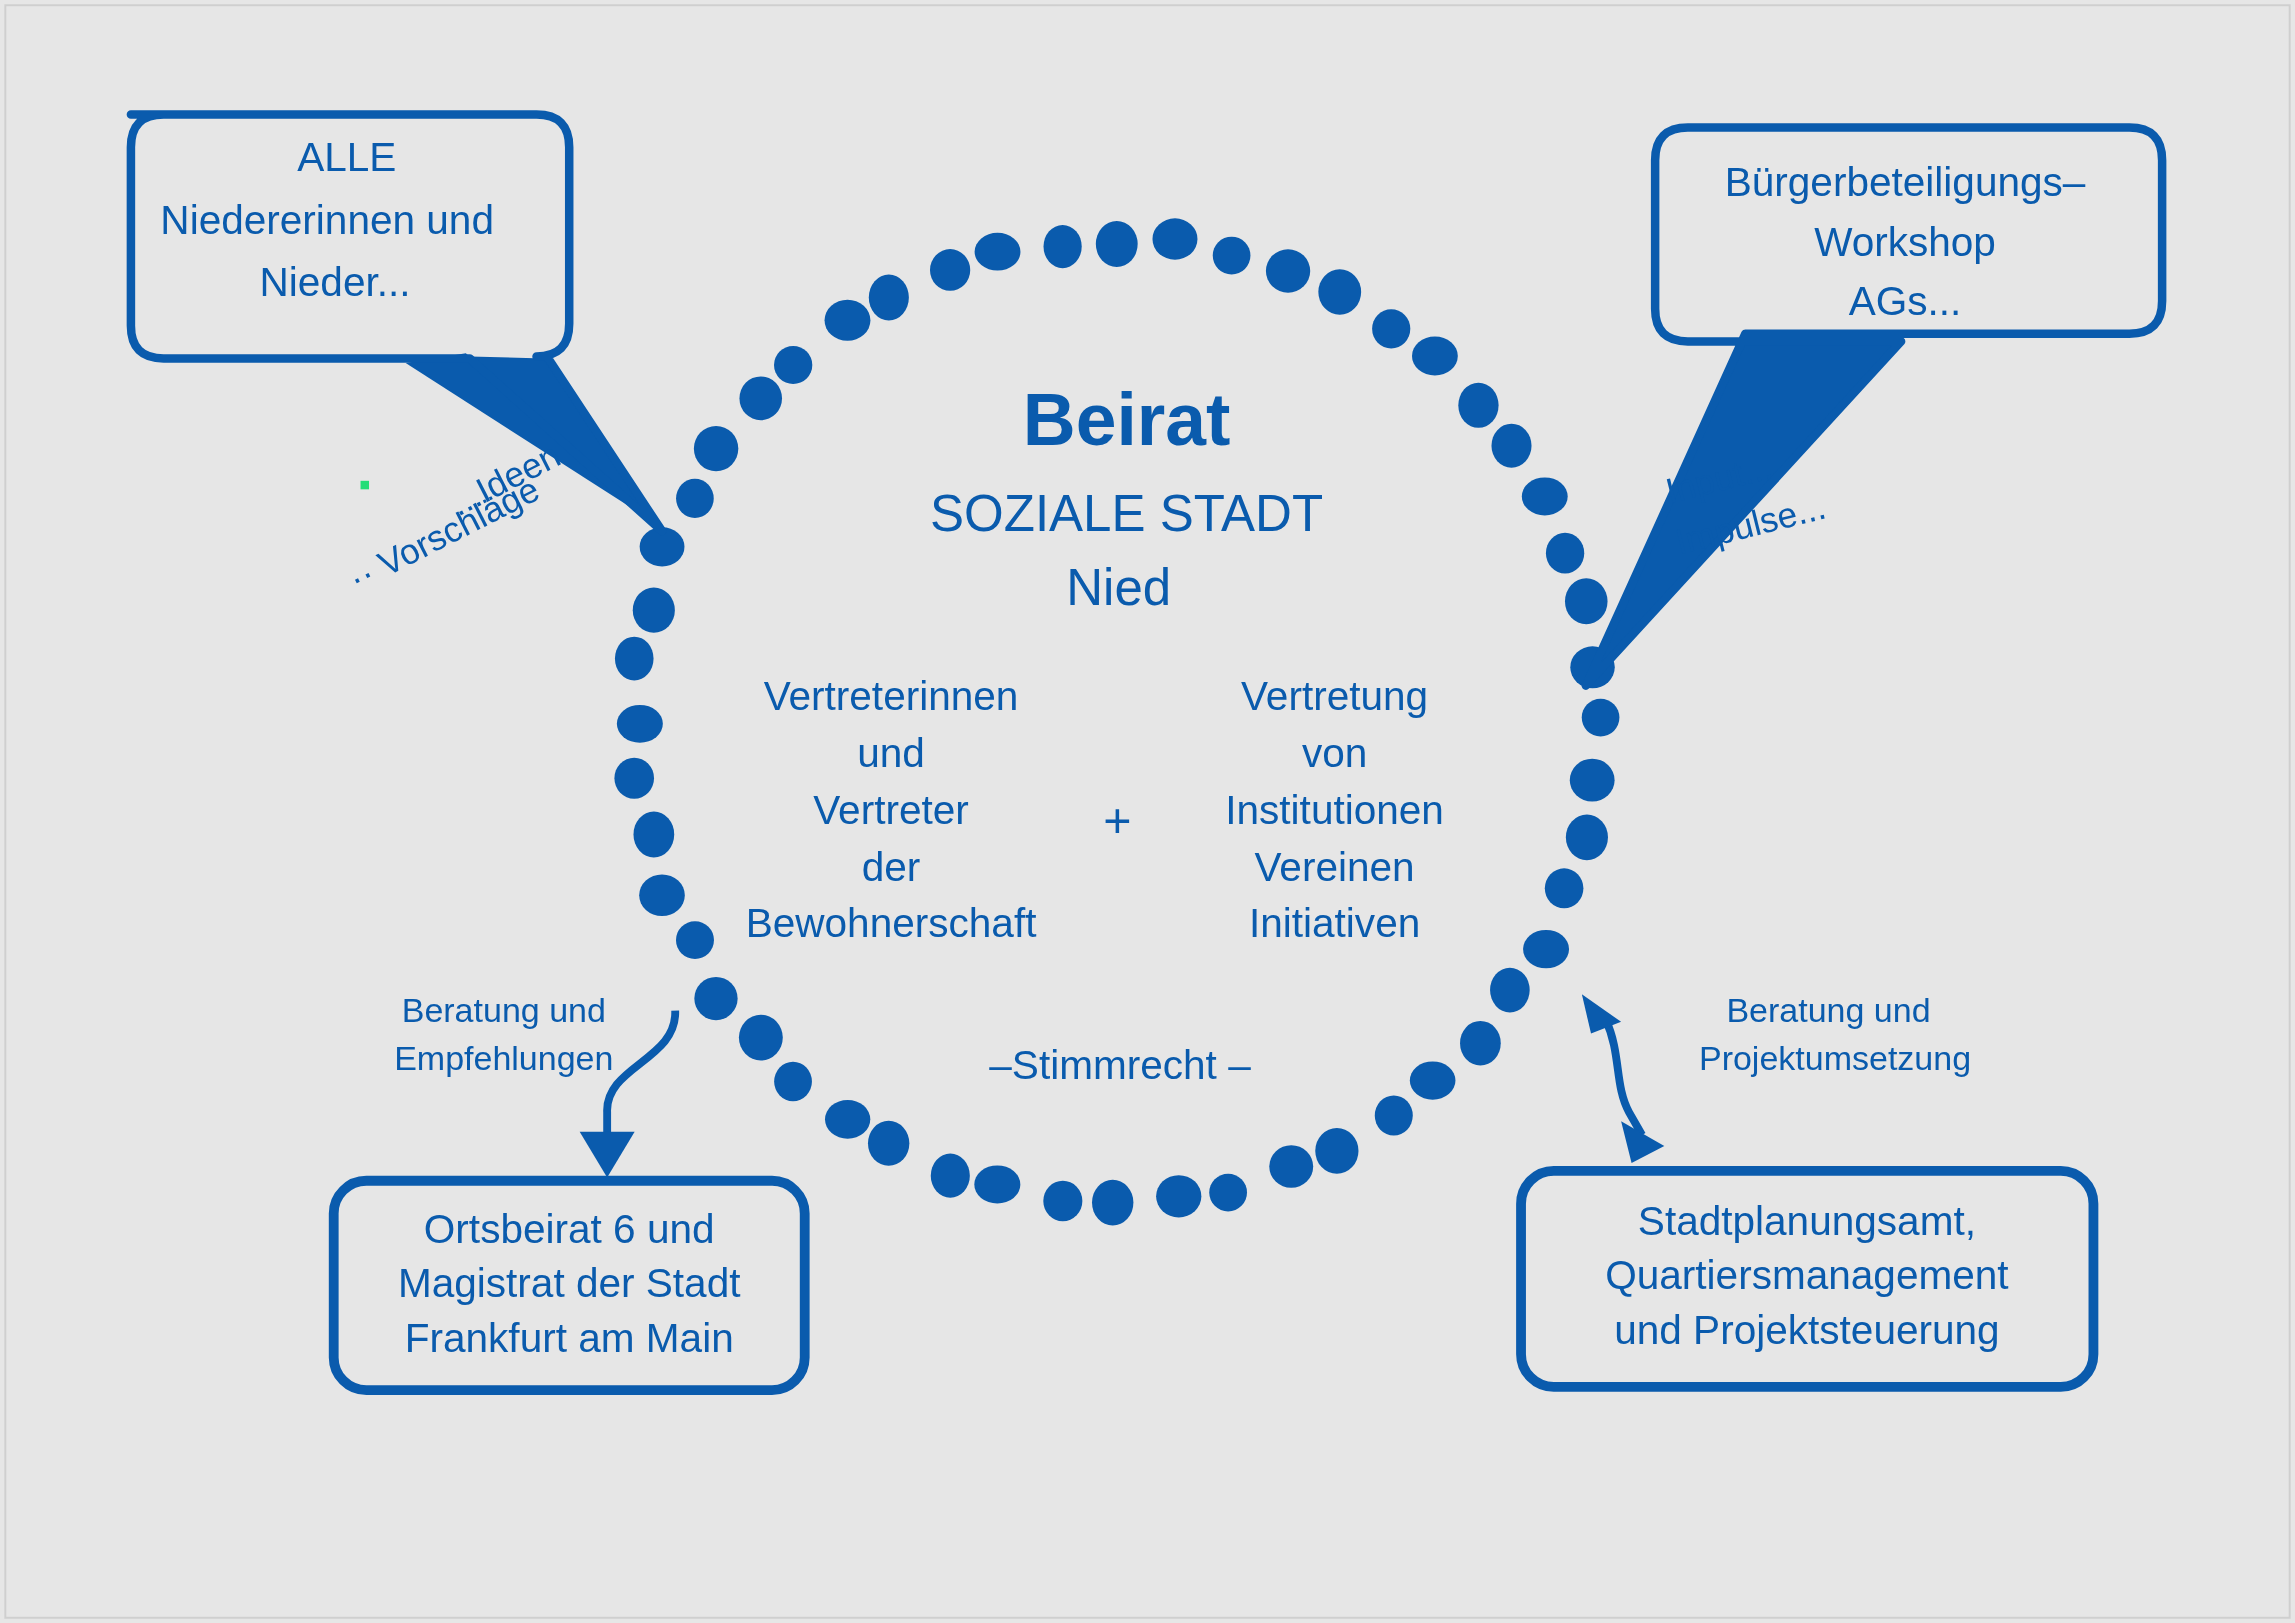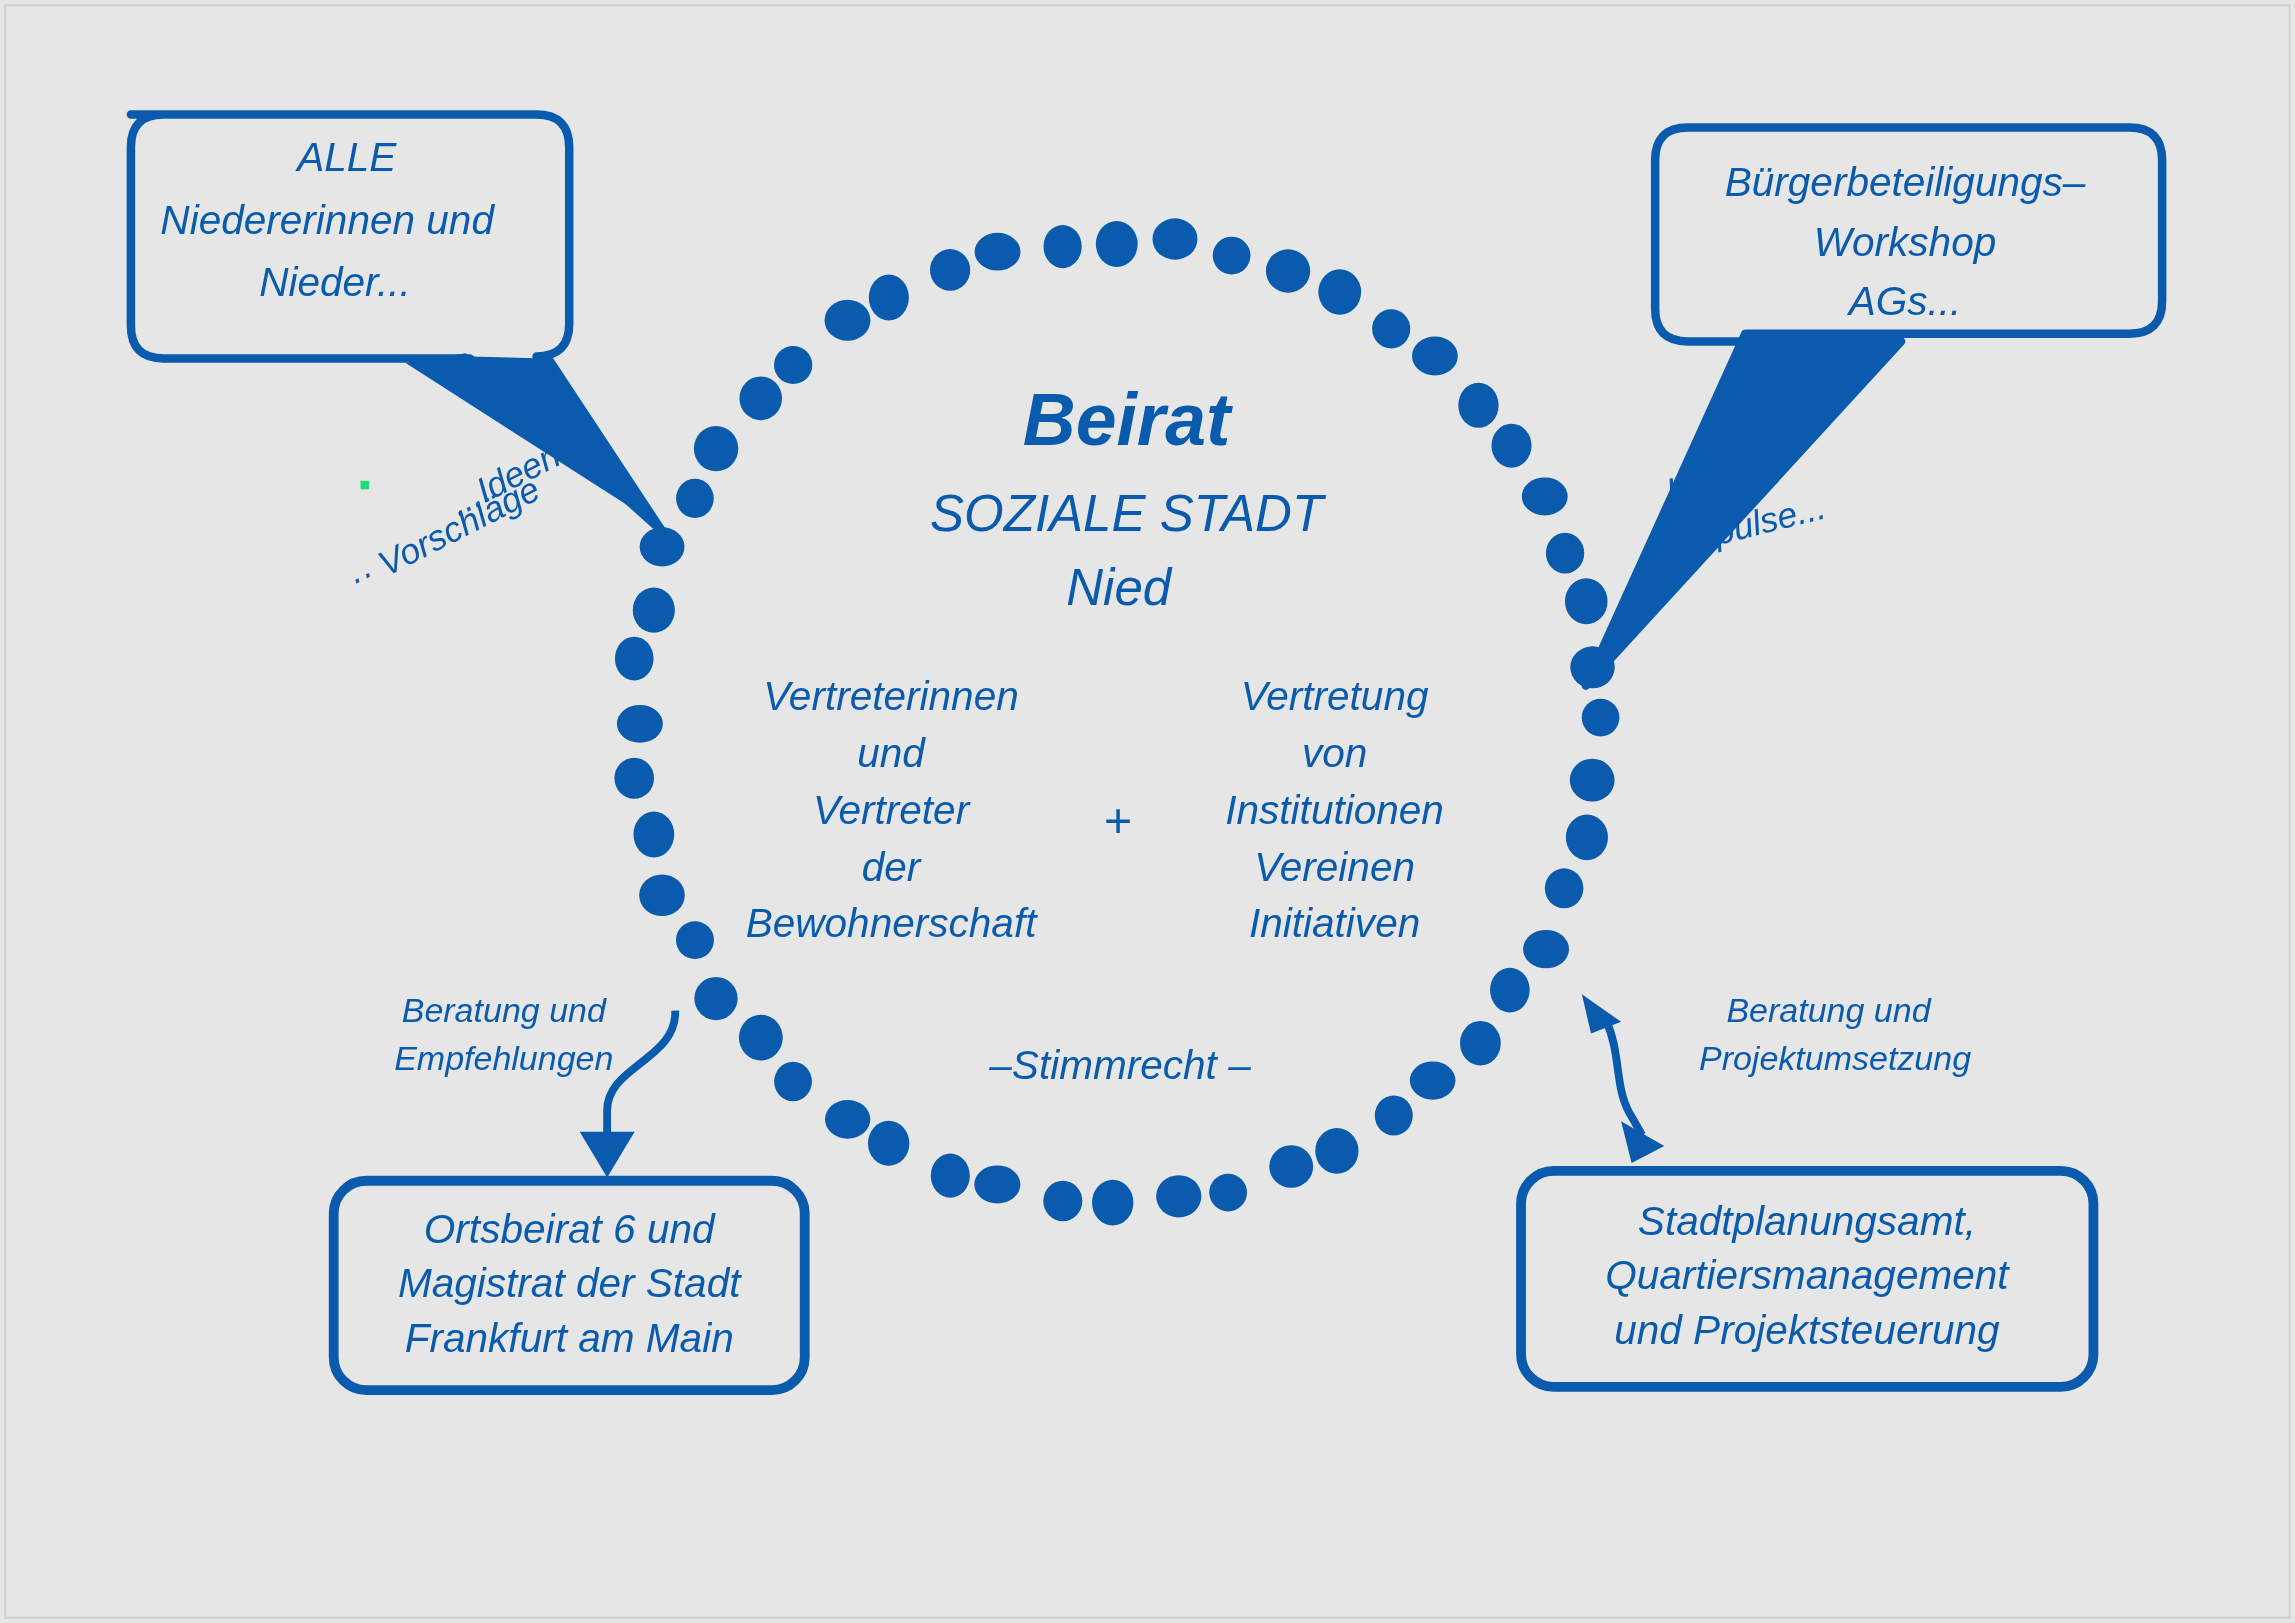--- a/index.html
+++ b/index.html
@@ -11,21 +11,20 @@
     width: 2295px;
     height: 1623px;
     font-family: "Liberation Sans", sans-serif;
     overflow: hidden;
   }
   #stage {
     position: relative;
     width: 2295px;
     height: 1623px;
     background: #e6e6e6;
-    font-style: italic;
   }
   #canvas {
     position: absolute;
     left: 0;
     top: 0;
     width: 2295px;
     height: 1623px;
   }
   .dgm-text {
     fill: #0a5bad;

